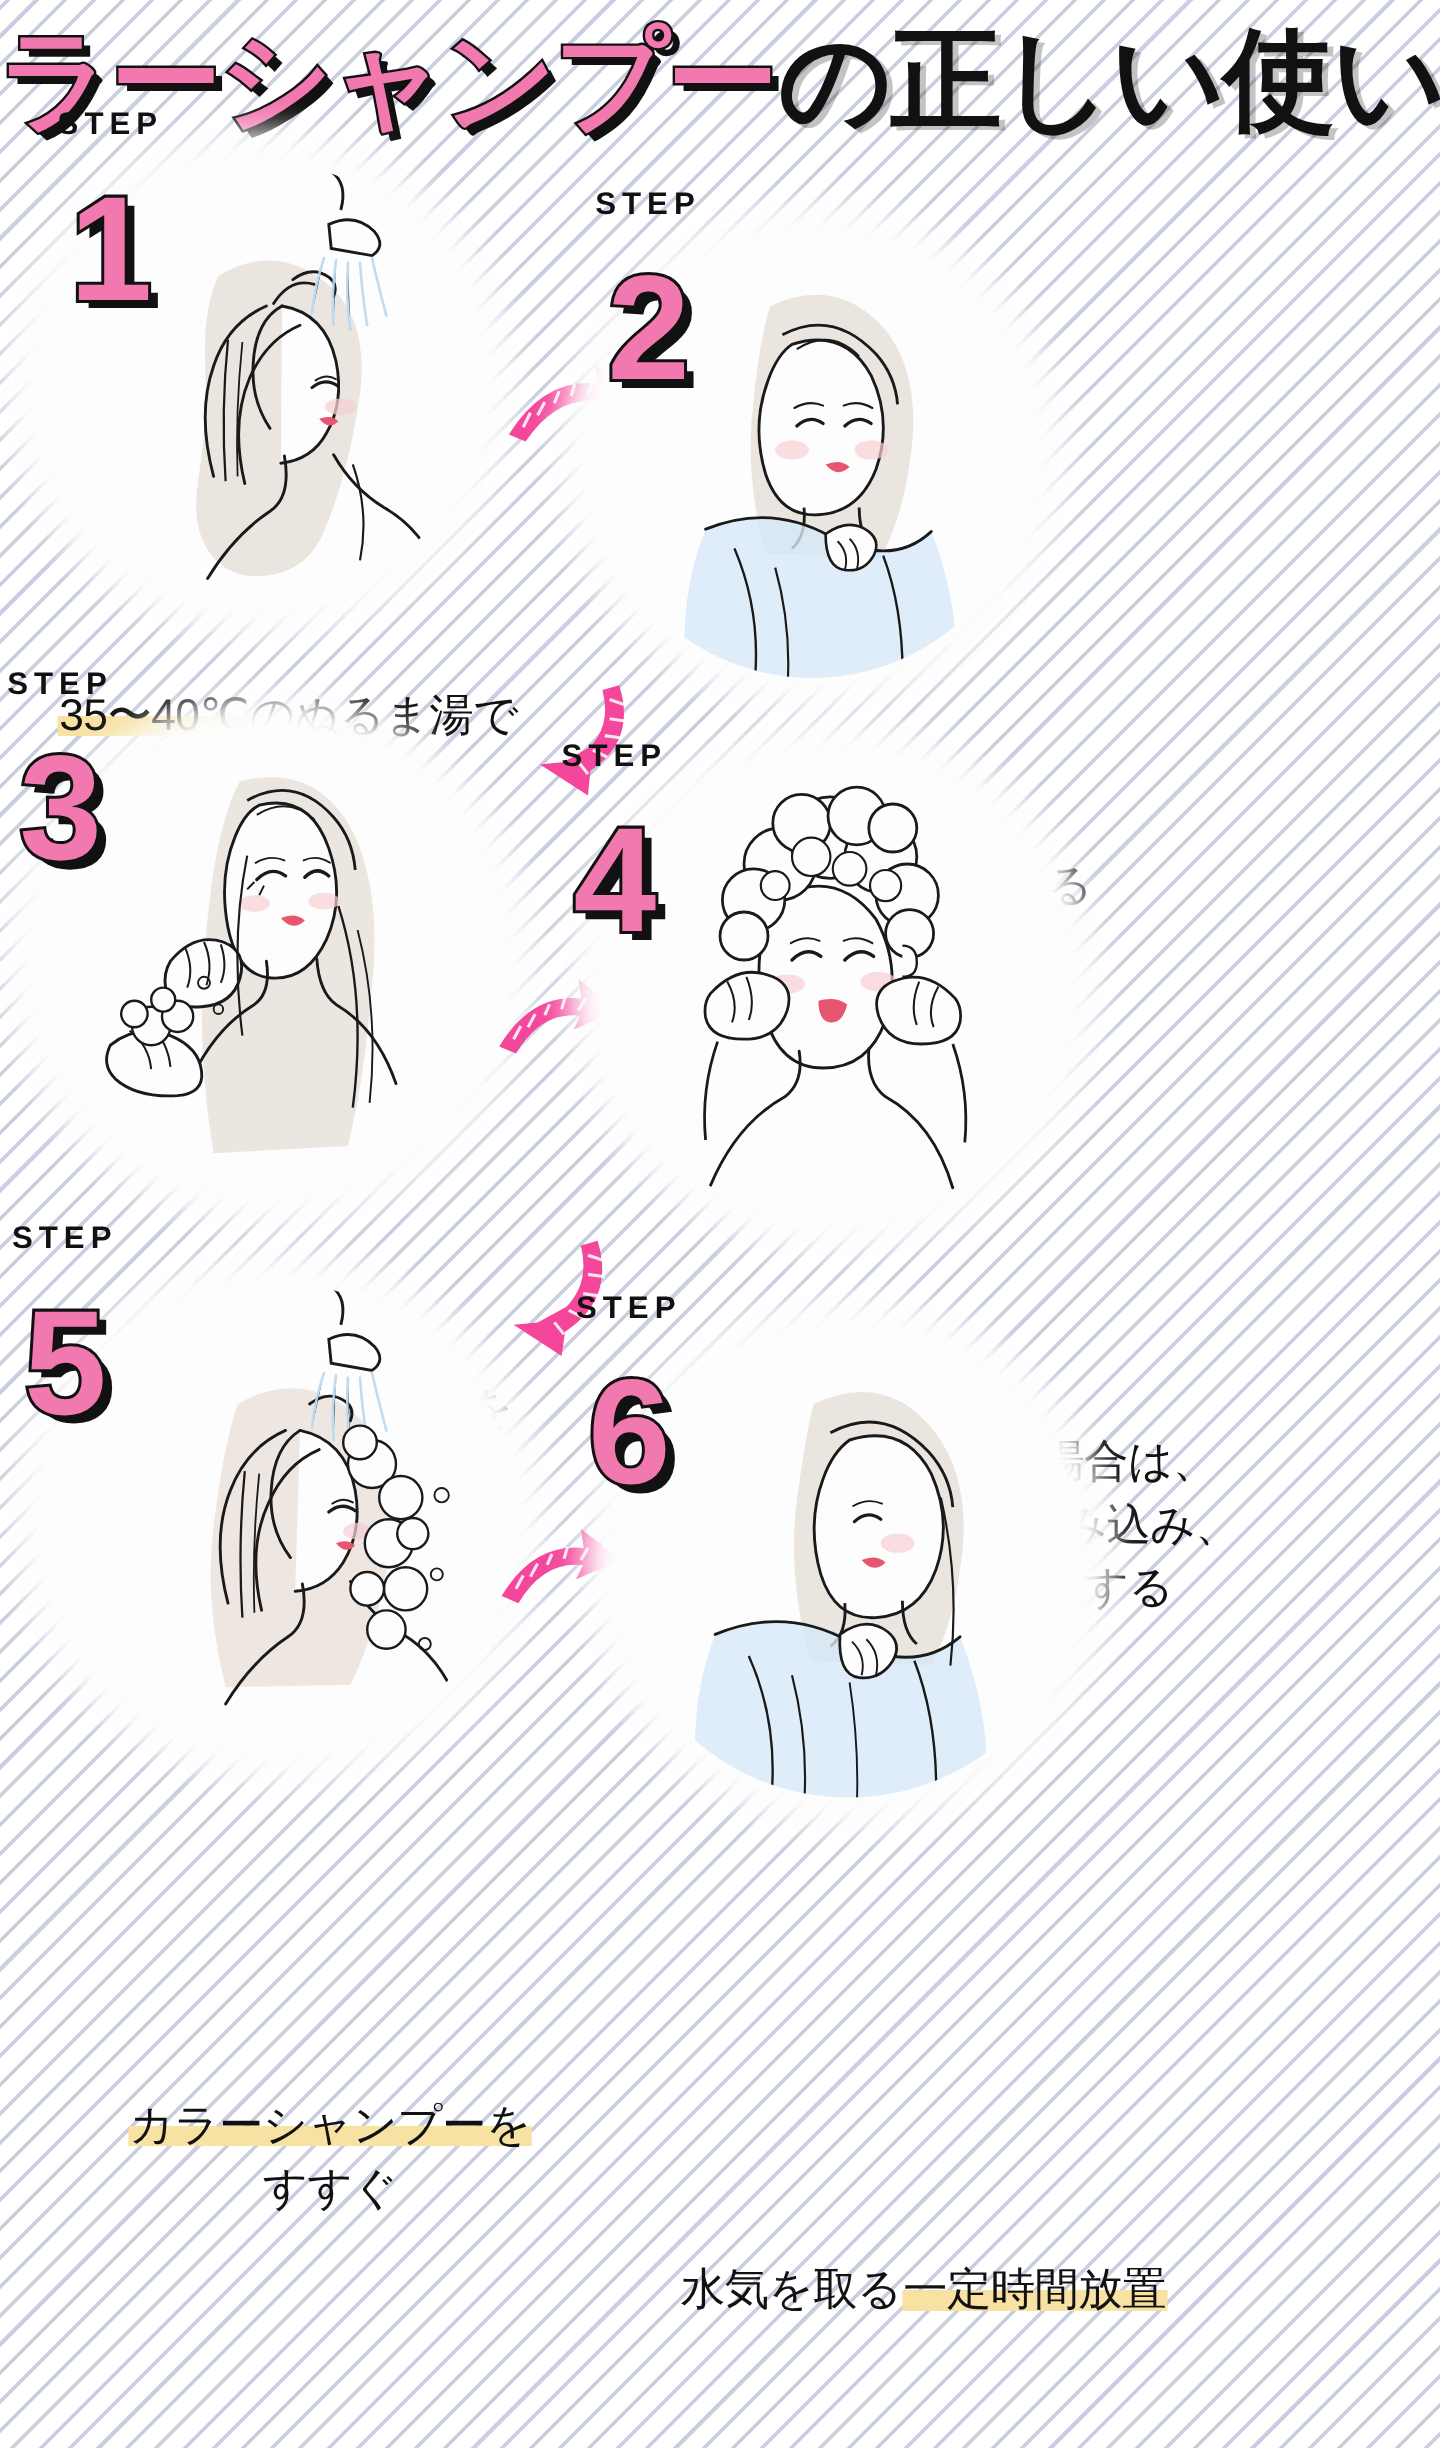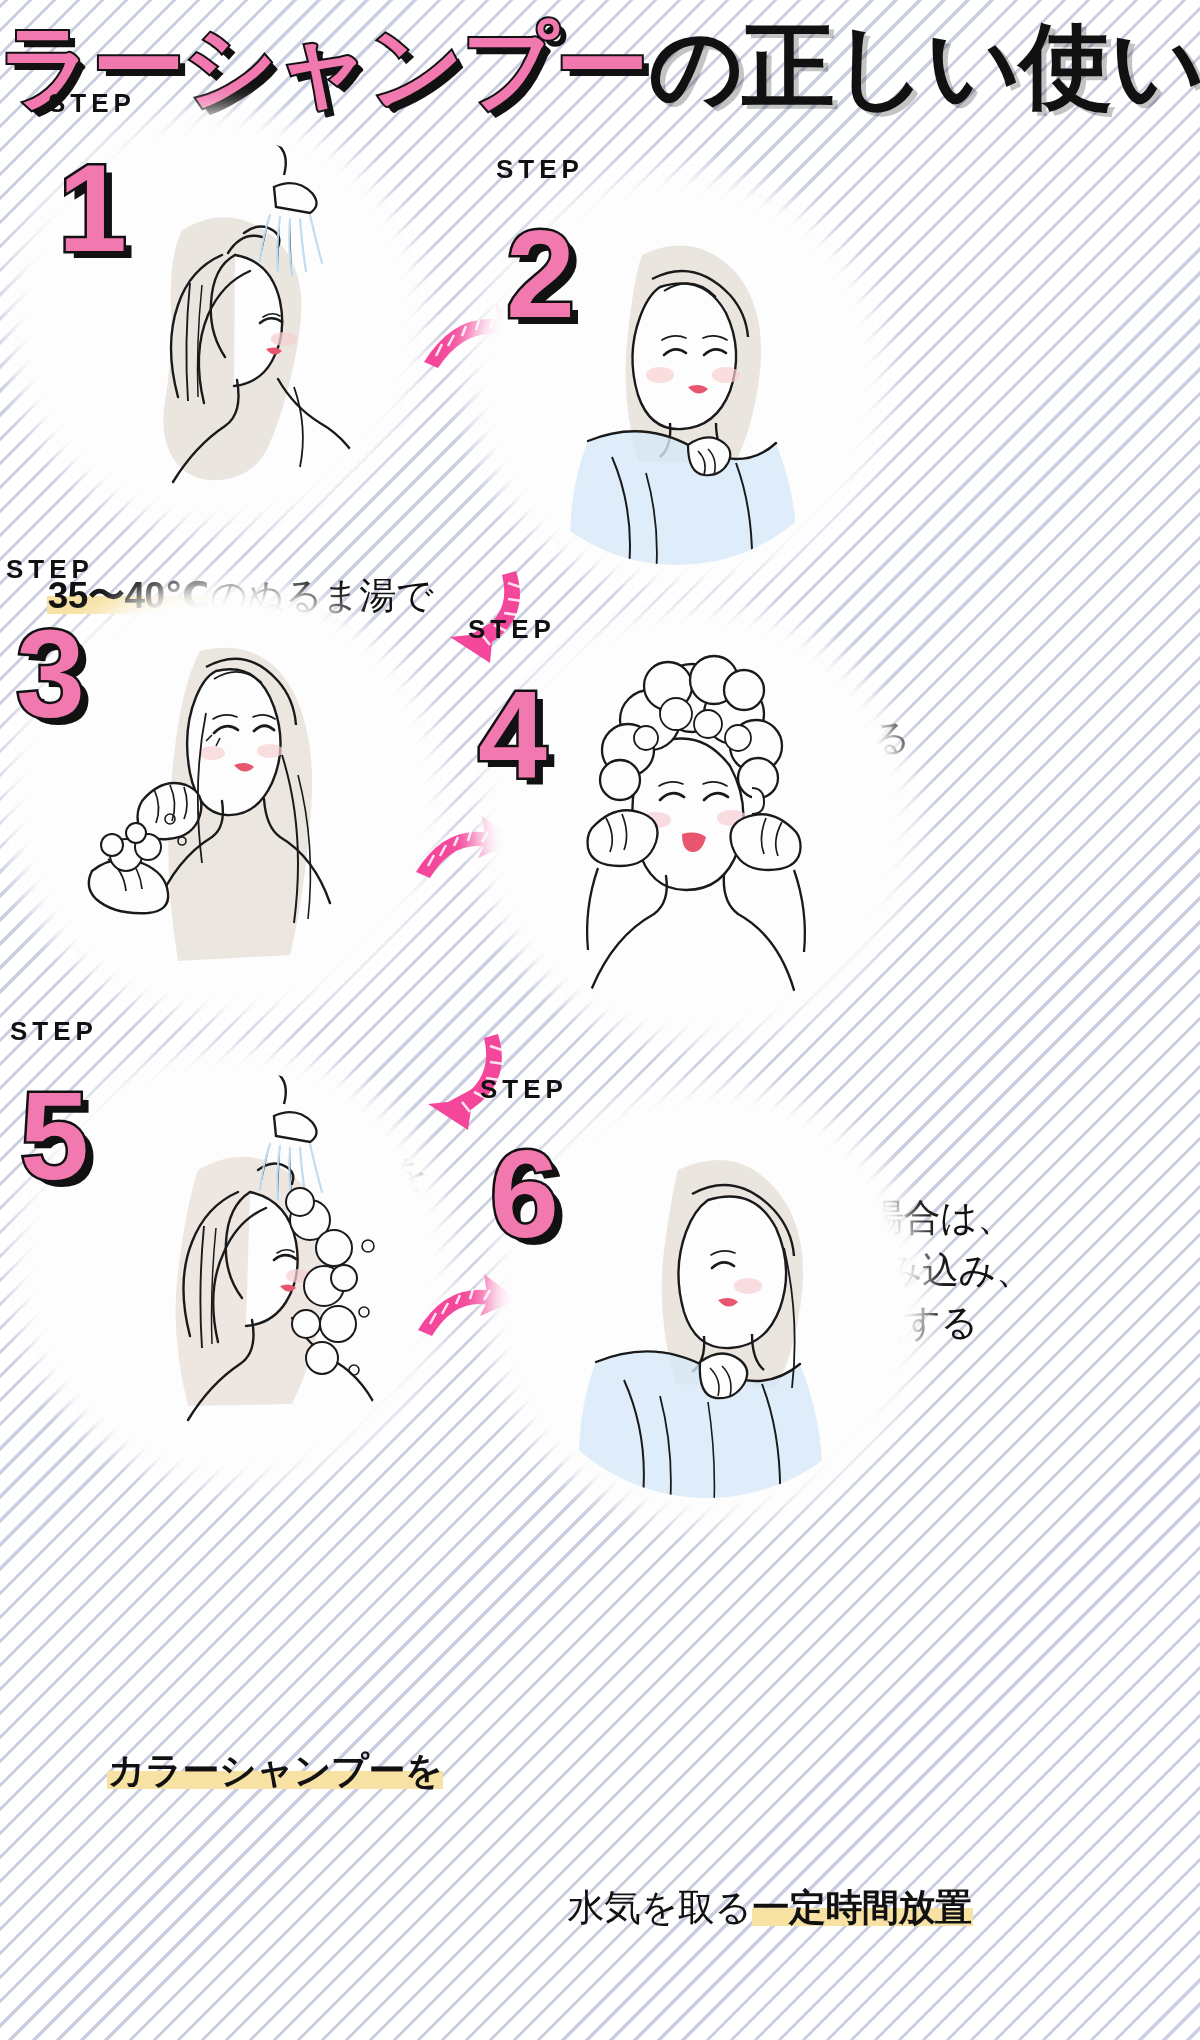--- a/index.html
+++ b/index.html
@@ -104,21 +104,21 @@
     position: absolute;
     text-align: center;
     font-size: 37px;
     line-height: 1.42;
     color: #111111;
     letter-spacing: -0.5px;
     font-family: "Liberation Sans", "DejaVu Sans", sans-serif;
     white-space: nowrap;
   }
   .caption .hl {
-    font-weight: bold;
+    font-weight: normal;
     background: linear-gradient(transparent 52%, #f7e2a3 52%, #f7e2a3 94%, transparent 94%);
     padding: 0 1px;
   }
   .caption .bold { font-weight: bold; }
 
   
   .arrow { position: absolute; pointer-events: none; }
   .arrow svg { width: 100%; height: 100%; overflow: visible; }
 </style>
 </head>
@@ -532,20 +532,21 @@
         <defs>
           <path id="a5" d="M14 56 Q70 8 140 30"></path>
         </defs>
       <text>STEP</text>
       </svg>
   </div>
   <div class="step-num">5</div>
 </div>
 <div class="caption" style="left:55px; top:1745px; width:440px;">
   <div><span class="hl">カラーシャンプーを</span></div>
+  <div><span>すすぐ</span></div>
 </div>
 
 <div class="arrow" style="left:412px; top:1258px; width:120px; height:90px;">
   <svg viewBox="0 0 120 90">
     <g fill="#f4479b">
       <path d="M6 72 Q36 22 86 34 L82 48 Q44 38 20 78 Z"></path>
       <path d="M72 16 L106 42 L68 58 L76 42 Z"></path>
     </g>
     <g stroke="#ffffff" stroke-width="2.6" opacity="0.85">
       <path d="M18 66 L24 55"></path>

